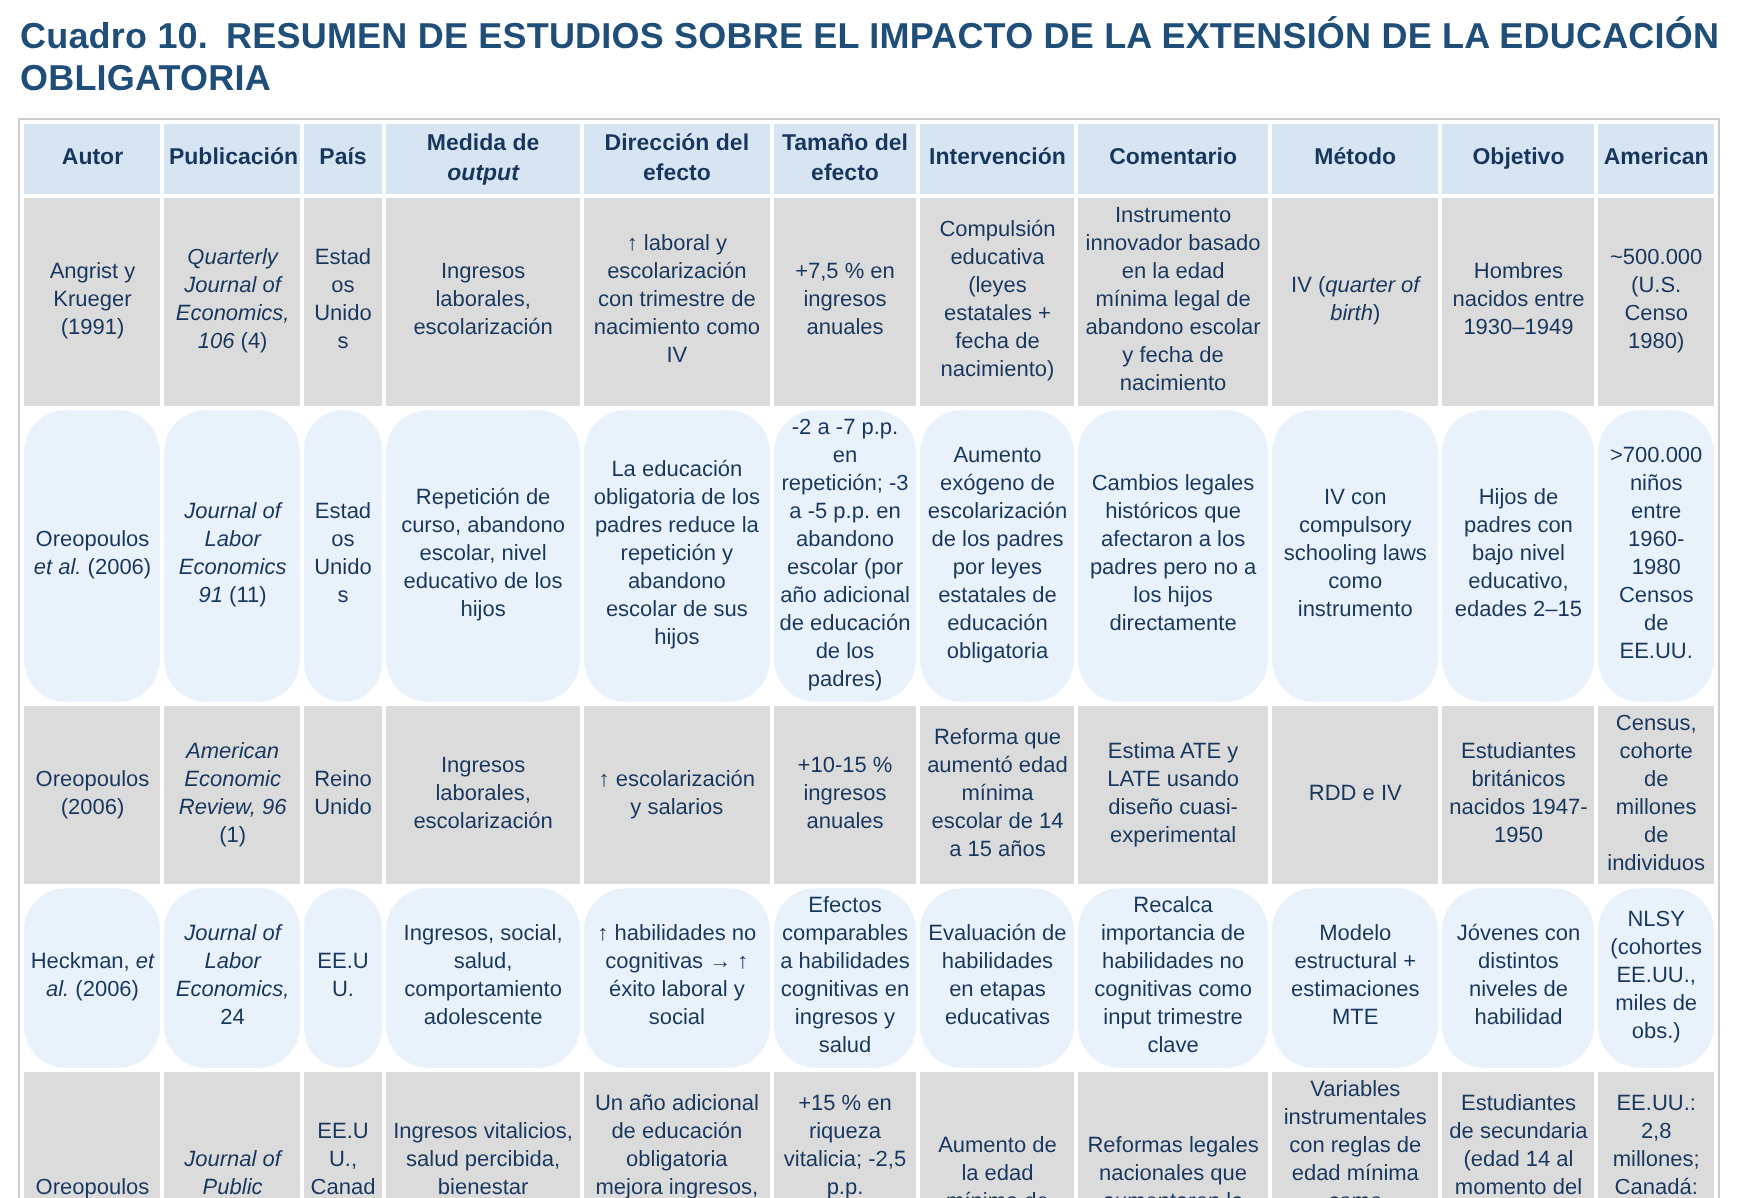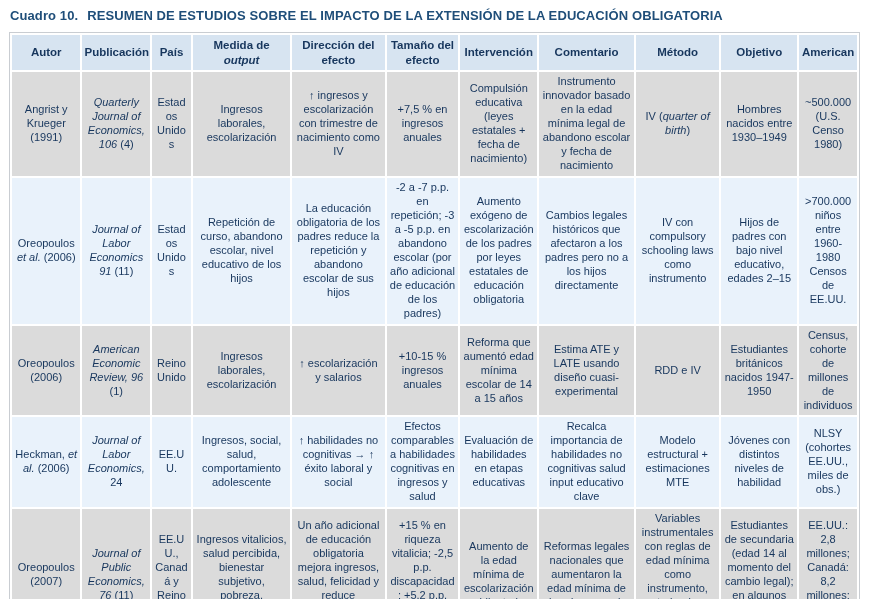--- a/index.html
+++ b/index.html
@@ -5,21 +5,21 @@
   html,body{margin:0;padding:0;background:#ffffff;}
   body{
     width:869px;height:599px;overflow:hidden;
     font-family:"Liberation Sans","DejaVu Sans",sans-serif;
     color:var(--text,#17365D);
   }
   .page{padding:5px 9px 0 9px;}
   .caption{
     color:var(--title,#1F4E79);
     font-weight:bold;
-    font-size:13px;
+    font-size:18px;
     margin:3px 0 9px 1px;
     letter-spacing:0.1px;
   }
   .caption .cap-label{margin-right:9px;}
   .table-wrap{
     border:1px solid #c9cdd2;
     display:inline-block;
     background:#ffffff;
   }
   table{
@@ -40,21 +40,21 @@
     vertical-align:middle;
     padding:3px 2px;
   }
   td{
     text-align:center;
     vertical-align:middle;
     padding:3px 3px;
     word-wrap:break-word;
   }
   tr.gray td{background:var(--row_gray,#DBDBDB);}
-  tr.blue td{background:var(--row_blue,#E9F2FB);}
+  tr.blue td{background:var(--row_blue,#E9F2FB);border-radius:21px;}
   thead tr{height:33px;}
   tbody tr:nth-child(1){height:86px;}
   tbody tr:nth-child(2){height:122px;}
   tbody tr:nth-child(3){height:80px;}
   tbody tr:nth-child(4){height:84px;}
   tbody tr:nth-child(5){height:128px;}
   em{font-style:italic;}
   col.c1{width:8.3%} col.c2{width:8.2%} col.c3{width:4.7%}
   col.c4{width:11.8%} col.c5{width:11.2%} col.c6{width:8.7%}
   col.c7{width:9.3%} col.c8{width:11.5%} col.c9{width:10.1%}
@@ -96,21 +96,21 @@
             <th>Objetivo</th>
             <th>American</th>
           </tr>
         </thead>
       <tbody id="table-body">
           <tr class="gray">
             <td>Angrist y Krueger (1991)</td>
             <td><em>Quarterly Journal of Economics, 106</em><span> (4)</span></td>
             <td>Estados Unidos</td>
             <td>Ingresos laborales, escolarización</td>
-            <td>↑ ingresos y escolarización con trimestre de nacimiento como IV</td>
+            <td>↑ laboral y escolarización con trimestre de nacimiento como IV</td>
             <td>+7,5 % en ingresos anuales</td>
             <td>Compulsión educativa (leyes estatales + fecha de nacimiento)</td>
             <td>Instrumento innovador basado en la edad mínima legal de abandono escolar y fecha de nacimiento</td>
             <td><span>IV (</span><em>quarter of birth</em><span>)</span></td>
             <td>Hombres nacidos entre 1930–1949</td>
             <td>~500.000 (U.S. Censo 1980)</td>
           </tr>
           <tr class="blue">
             <td><span>Oreopoulos </span><em>et al.</em><span> (2006)</span></td>
             <td><em>Journal of Labor Economics 91</em><span> (11)</span></td>
@@ -138,21 +138,21 @@
             <td>Census, cohorte de millones de individuos</td>
           </tr>
           <tr class="blue">
             <td><span>Heckman, </span><em>et al.</em><span> (2006)</span></td>
             <td><em>Journal of Labor Economics,</em><span> 24</span></td>
             <td>EE.UU.</td>
             <td>Ingresos, social, salud, comportamiento adolescente</td>
             <td>↑ habilidades no cognitivas → ↑ éxito laboral y social</td>
             <td>Efectos comparables a habilidades cognitivas en ingresos y salud</td>
             <td>Evaluación de habilidades en etapas educativas</td>
-            <td>Recalca importancia de habilidades no cognitivas salud input educativo clave</td>
+            <td>Recalca importancia de habilidades no cognitivas como input trimestre clave</td>
             <td>Modelo estructural + estimaciones MTE</td>
             <td>Jóvenes con distintos niveles de habilidad</td>
             <td>NLSY (cohortes EE.UU., miles de obs.)</td>
           </tr>
           <tr class="gray">
             <td>Oreopoulos (2007)</td>
             <td><em>Journal of Public Economics, 76</em><span> (11)</span></td>
             <td>EE.UU., Canadá y Reino Unido</td>
             <td>Ingresos vitalicios, salud percibida, bienestar subjetivo, pobreza, desempleo</td>
             <td>Un año adicional de educación obligatoria mejora ingresos, salud, felicidad y reduce pobreza/desempleo</td>

